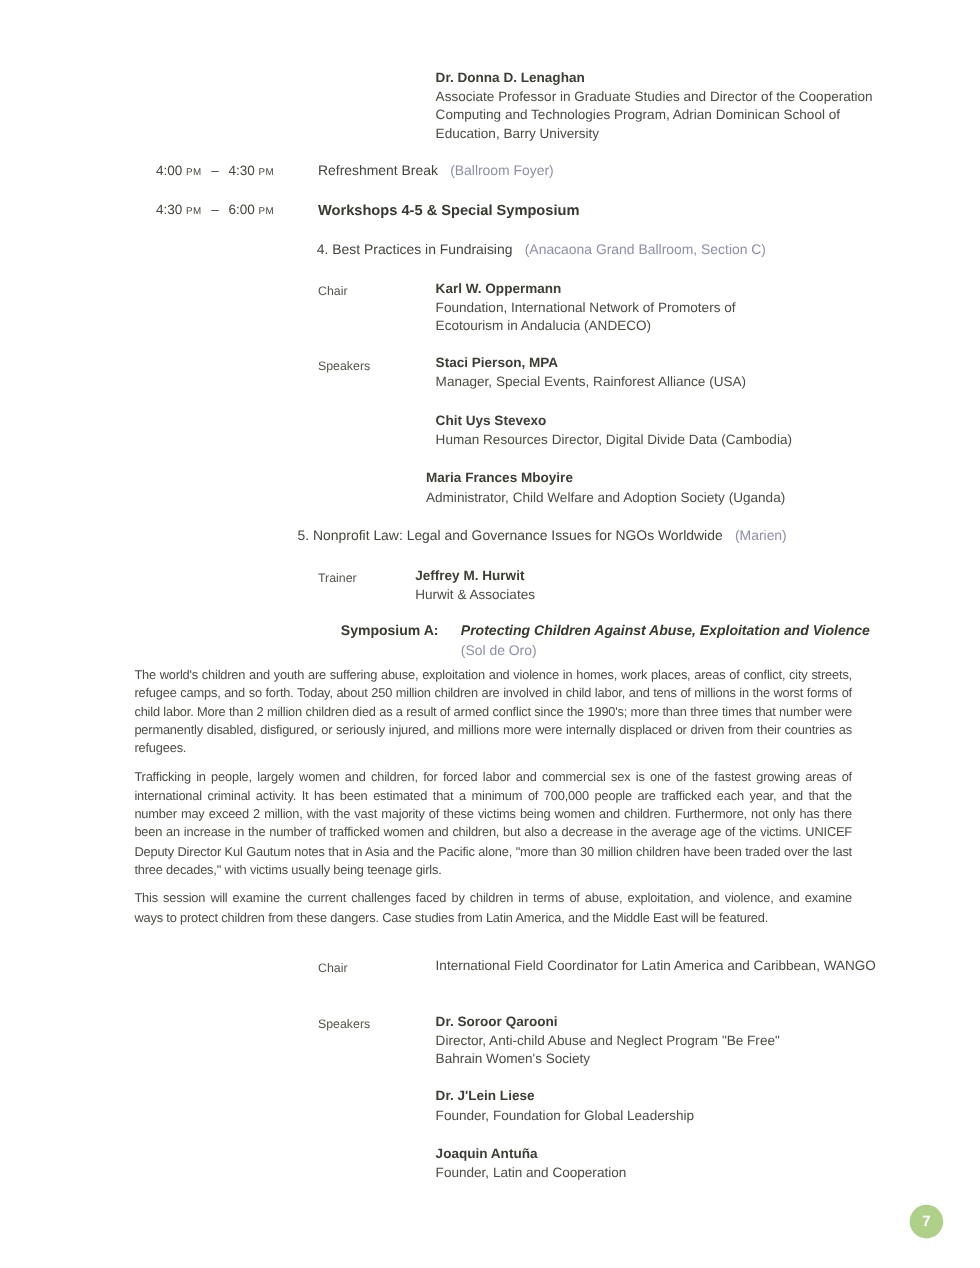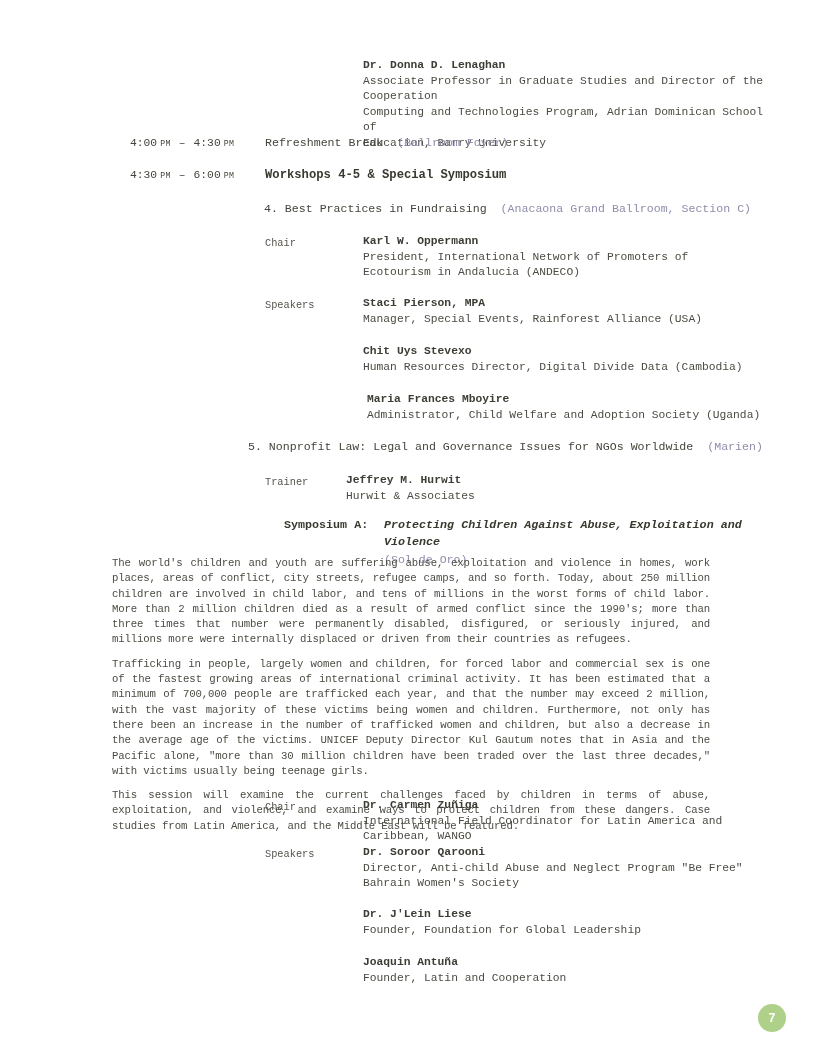--- a/index.html
+++ b/index.html
@@ -2,21 +2,21 @@
 <html><head>
 <meta charset="utf-8">
 <style>
   * { margin:0; padding:0; box-sizing:border-box; }
   html,body { background:#e8e8e8; }
   .page {
     position:relative; width:817px; height:1057px; margin:0 auto;
     background:#ffffff; overflow:hidden;
     font-family:"Liberation Sans", sans-serif; color:#4b4a42;
   }
-  .abs { position:absolute;font-family:Liberation Mono, monospace; }
+  .abs { position:absolute; }
   .name  { font-weight:bold; font-size:11.3px; line-height:15.6px; color:#3d3c35; }
   .desc  { font-size:11.3px; line-height:15.6px; color:#4c4b43; }
   .pre   { white-space:pre-line; }
   .role-label { font-size:10.3px; line-height:15px; color:#55544c; }
   .venue { color:#8e8eab; }
   .session-title { font-size:11.6px; color:#45443c; }
   .session-title .venue { margin-left:7px; }
   .time { display:flex; align-items:baseline; font-size:11.3px; color:#45443c; }
   .time .mer  { font-size:8.2px; letter-spacing:.4px; margin-left:3px; }
   .time .dash { margin:0 8px; }
@@ -72,34 +72,34 @@
   <div class="abs sched-title-bold" style="left:265px; top:168px">Workshops 4-5 &amp; Special Symposium</div>
 
   <div class="abs session-title" style="left:264px; top:202px">
     <span>4. Best Practices in Fundraising</span>
     <span class="venue">(Anacaona Grand Ballroom, Section C)</span>
   </div>
 
   <div class="abs role-label" style="left:265px; top:236px">Chair</div>
   <div class="abs" style="left:363px; top:234px; width:420px">
     <div class="name">Karl W. Oppermann</div>
-    <div class="desc pre">President, International Network of Promoters of
+    <div class="desc pre">Foundation, International Network of Promoters of
 Ecotourism in Andalucia (ANDECO)</div>
   </div>
 
   <div class="abs role-label" style="left:265px; top:298px">Speakers</div>
   <div class="abs" style="left:363px; top:296px; width:420px">
     <div class="name">Staci Pierson, MPA</div>
     <div class="desc pre">Manager, Special Events, Rainforest Alliance (USA)</div>
   </div>
   <div class="abs" style="left:363px; top:344px; width:420px">
     <div class="name">Chit Uys Stevexo</div>
     <div class="desc pre">Human Resources Director, Digital Divide Data (Cambodia)</div>
   </div>
-  <div class="abs" style="left:367px; top:392px; width:420px">
+  <div class="abs" style="left:355px; top:392px; width:420px">
     <div class="name">Maria Frances Mboyire</div>
     <div class="desc pre">Administrator, Child Welfare and Adoption Society (Uganda)</div>
   </div>
 
   <div class="abs session-title" style="left:248px; top:440px">
     <span>5. Nonprofit Law: Legal and Governance Issues for NGOs Worldwide</span>
     <span class="venue">(Marien)</span>
   </div>
   <div class="abs role-label" style="left:265px; top:475px">Trainer</div>
   <div class="abs" style="left:346px; top:473px; width:420px">
@@ -116,21 +116,20 @@
   </div>
 
   <div class="abs" style="left:112px; top:556px; width:598px">
     <div class="para">The world's children and youth are suffering abuse, exploitation and violence in homes, work places, areas of conflict, city streets, refugee camps, and so forth. Today, about 250 million children are involved in child labor, and tens of millions in the worst forms of child labor. More than 2 million children died as a result of armed conflict since the 1990's; more than three times that number were permanently disabled, disfigured, or seriously injured, and millions more were internally displaced or driven from their countries as refugees.</div>
     <div class="para">Trafficking in people, largely women and children, for forced labor and commercial sex is one of the fastest growing areas of international criminal activity. It has been estimated that a minimum of 700,000 people are trafficked each year, and that the number may exceed 2 million, with the vast majority of these victims being women and children. Furthermore, not only has there been an increase in the number of trafficked women and children, but also a decrease in the average age of the victims. UNICEF Deputy Director Kul Gautum notes that in Asia and the Pacific alone, "more than 30 million children have been traded over the last three decades," with victims usually being teenage girls.</div>
     <div class="para">This session will examine the current challenges faced by children in terms of abuse, exploitation, and violence, and examine ways to protect children from these dangers. Case studies from Latin America, and the Middle East will be featured.</div>
   </div>
 
   <div class="abs role-label" style="left:265px; top:800px">Chair</div>
   <div class="abs" style="left:363px; top:798px; width:430px">
-    <div class="name">Dr. Carmen Zuñiga</div>
     <div class="desc pre">International Field Coordinator for Latin America and Caribbean, WANGO</div>
   </div>
 
   <div class="abs role-label" style="left:265px; top:847px">Speakers</div>
   <div class="abs" style="left:363px; top:845px; width:430px">
     <div class="name">Dr. Soroor Qarooni</div>
     <div class="desc pre">Director, Anti-child Abuse and Neglect Program "Be Free"
 Bahrain Women's Society</div>
   </div>
   <div class="abs" style="left:363px; top:907px; width:430px">

